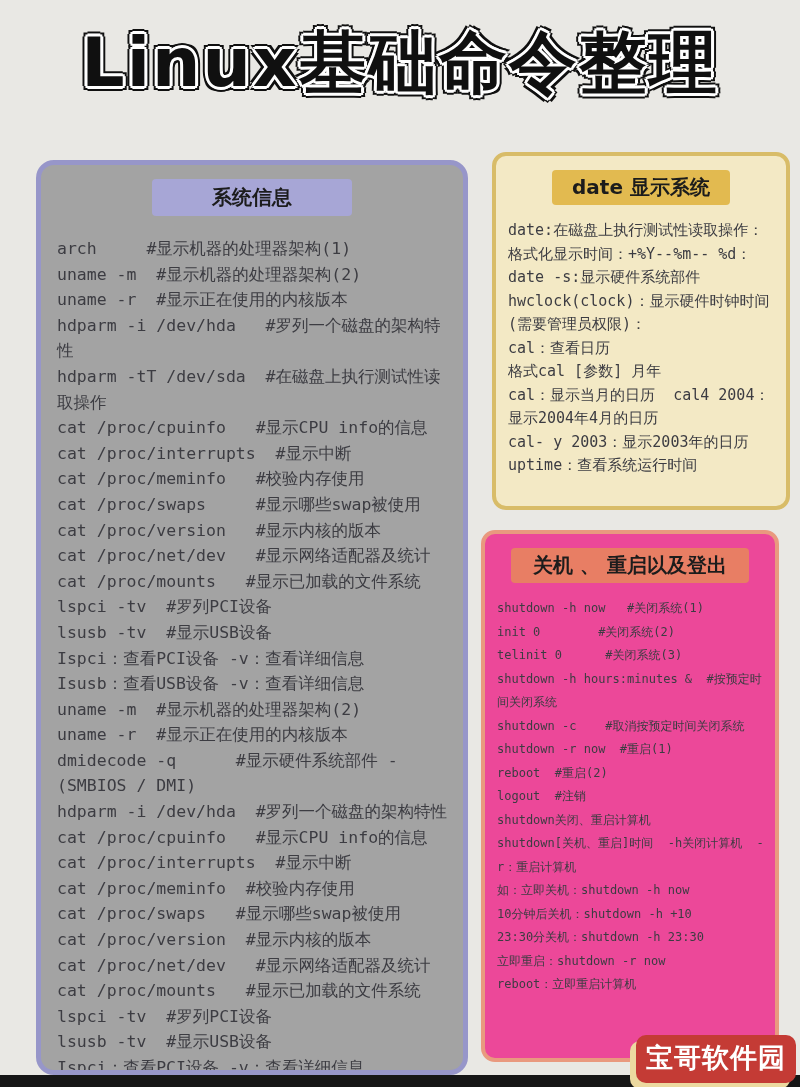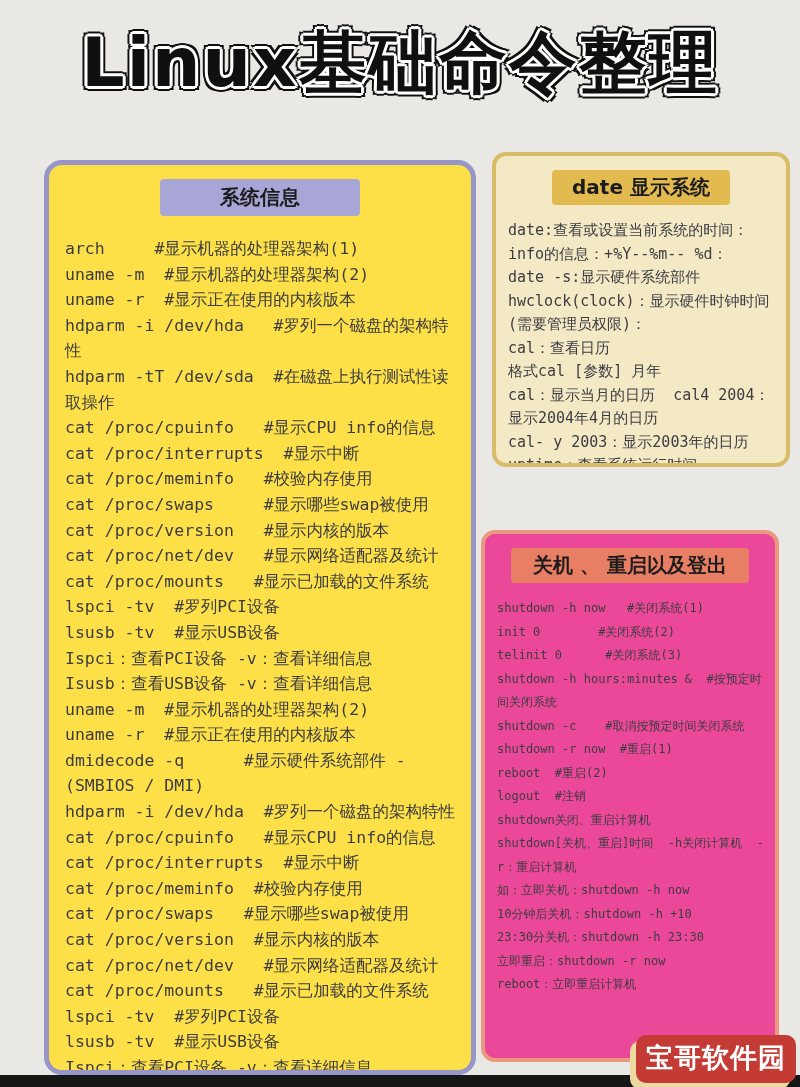--- a/index.html
+++ b/index.html
@@ -39,28 +39,28 @@
     border-radius:4px;
     text-align:center;
   }
   .lines { padding:0 14px 12px 16px; }
   .line {
     white-space:pre-wrap;
     word-break:break-word;
   }
   
   .panel-system {
-    left:44px; top:160px; width:432px; height:915px;
-    background:#fde047; border:5px solid #9796c9;
+    left:36px; top:160px; width:432px; height:915px;
+    background:#a3a3a3; border:5px solid #9796c9;
   }
   .panel-system .panel-header { background:#a7a6d6; min-width:200px; }
   .panel-system .line { font-size:16.5px; line-height:25.6px; }
   
   .panel-date {
-    left:492px; top:152px; width:298px; height:315px;
+    left:492px; top:152px; width:298px; height:358px;
     background:#f3e9c5; border:4px solid #d8bc68; border-radius:14px;
   }
   .panel-date .panel-header { background:#e2ba50; margin-bottom:14px; padding:4px 20px; }
   .panel-date .lines { padding:0 10px 8px 12px; }
   .panel-date .line { font-size:15px; line-height:23.5px; }
   
   .panel-shutdown {
     left:481px; top:530px; width:298px; height:532px;
     background:#ec4899; border:4px solid #e9997f; border-radius:14px;
   }
@@ -121,21 +121,21 @@
       <div class="line">cat /proc/mounts   #显示已加载的文件系统</div>
       <div class="line">lspci -tv  #罗列PCI设备</div>
       <div class="line">lsusb -tv  #显示USB设备</div>
       <div class="line">Ispci：查看PCI设备 -v：查看详细信息</div>
     </div>
 </div>
 
 <div class="panel panel-date">
   <div class="panel-header">date 显示系统</div>
   <div class="lines">
-      <div class="line">date:查看或设置当前系统的时间：info的信息：+%Y--%m-- %d：</div>
+      <div class="line">date:在磁盘上执行测试性读取操作：格式化显示时间：+%Y--%m-- %d：</div>
       <div class="line">date -s:显示硬件系统部件</div>
       <div class="line">hwclock(clock)：显示硬件时钟时间(需要管理员权限)：</div>
       <div class="line">cal：查看日历</div>
       <div class="line">格式cal [参数] 月年</div>
       <div class="line">cal：显示当月的日历  cal4 2004：显示2004年4月的日历</div>
       <div class="line">cal- y 2003：显示2003年的日历</div>
       <div class="line">uptime：查看系统运行时间</div>
     </div>
 </div>
 

